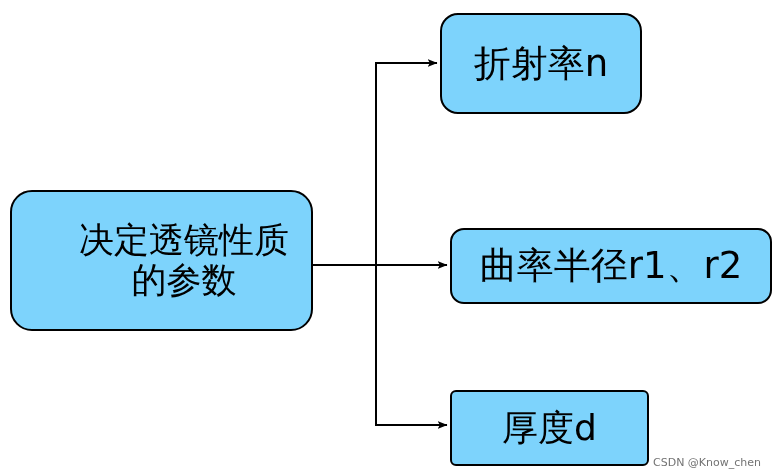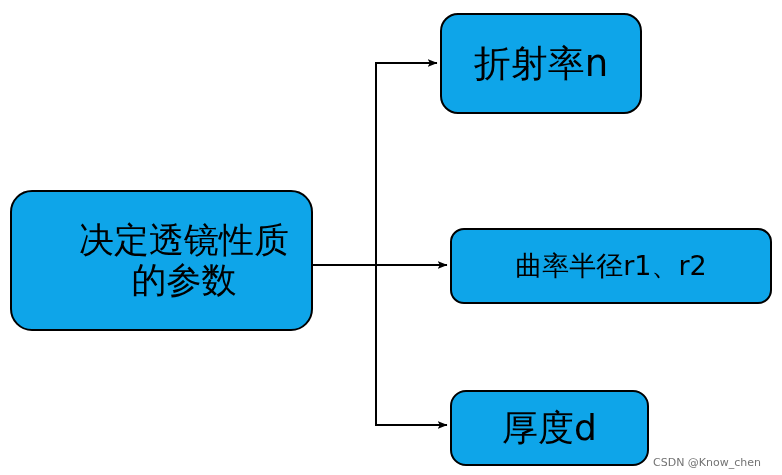--- a/index.html
+++ b/index.html
@@ -18,21 +18,21 @@
   #wires {
     position: absolute;
     left: 0;
     top: 0;
     width: 782px;
     height: 475px;
   }
   .node {
     position: absolute;
     box-sizing: border-box;
-    background: #0ea5e9;
+    background: #7dd3fc;
     border: 2px solid #000000;
     border-radius: 16px;
     display: flex;
     align-items: center;
     justify-content: center;
     text-align: center;
     color: #000000;
     z-index: 2;
   }
   .node-label {
@@ -63,28 +63,28 @@
     font-size: 37px;
   }
   #node-radius {
     left: 450px;
     top: 228px;
     width: 322px;
     height: 76px;
     border-radius: 14px;
   }
   #node-radius .node-label {
-    font-size: 27px;
+    font-size: 37px;
   }
   #node-thickness {
     left: 450px;
     top: 390px;
     width: 199px;
     height: 76px;
-    border-radius: 16px;
+    border-radius: 6px;
   }
   #node-thickness .node-label {
     font-size: 36px;
   }
   #watermark {
     position: absolute;
     left: 653px;
     top: 456px;
     font-size: 11px;
     color: #737373;

